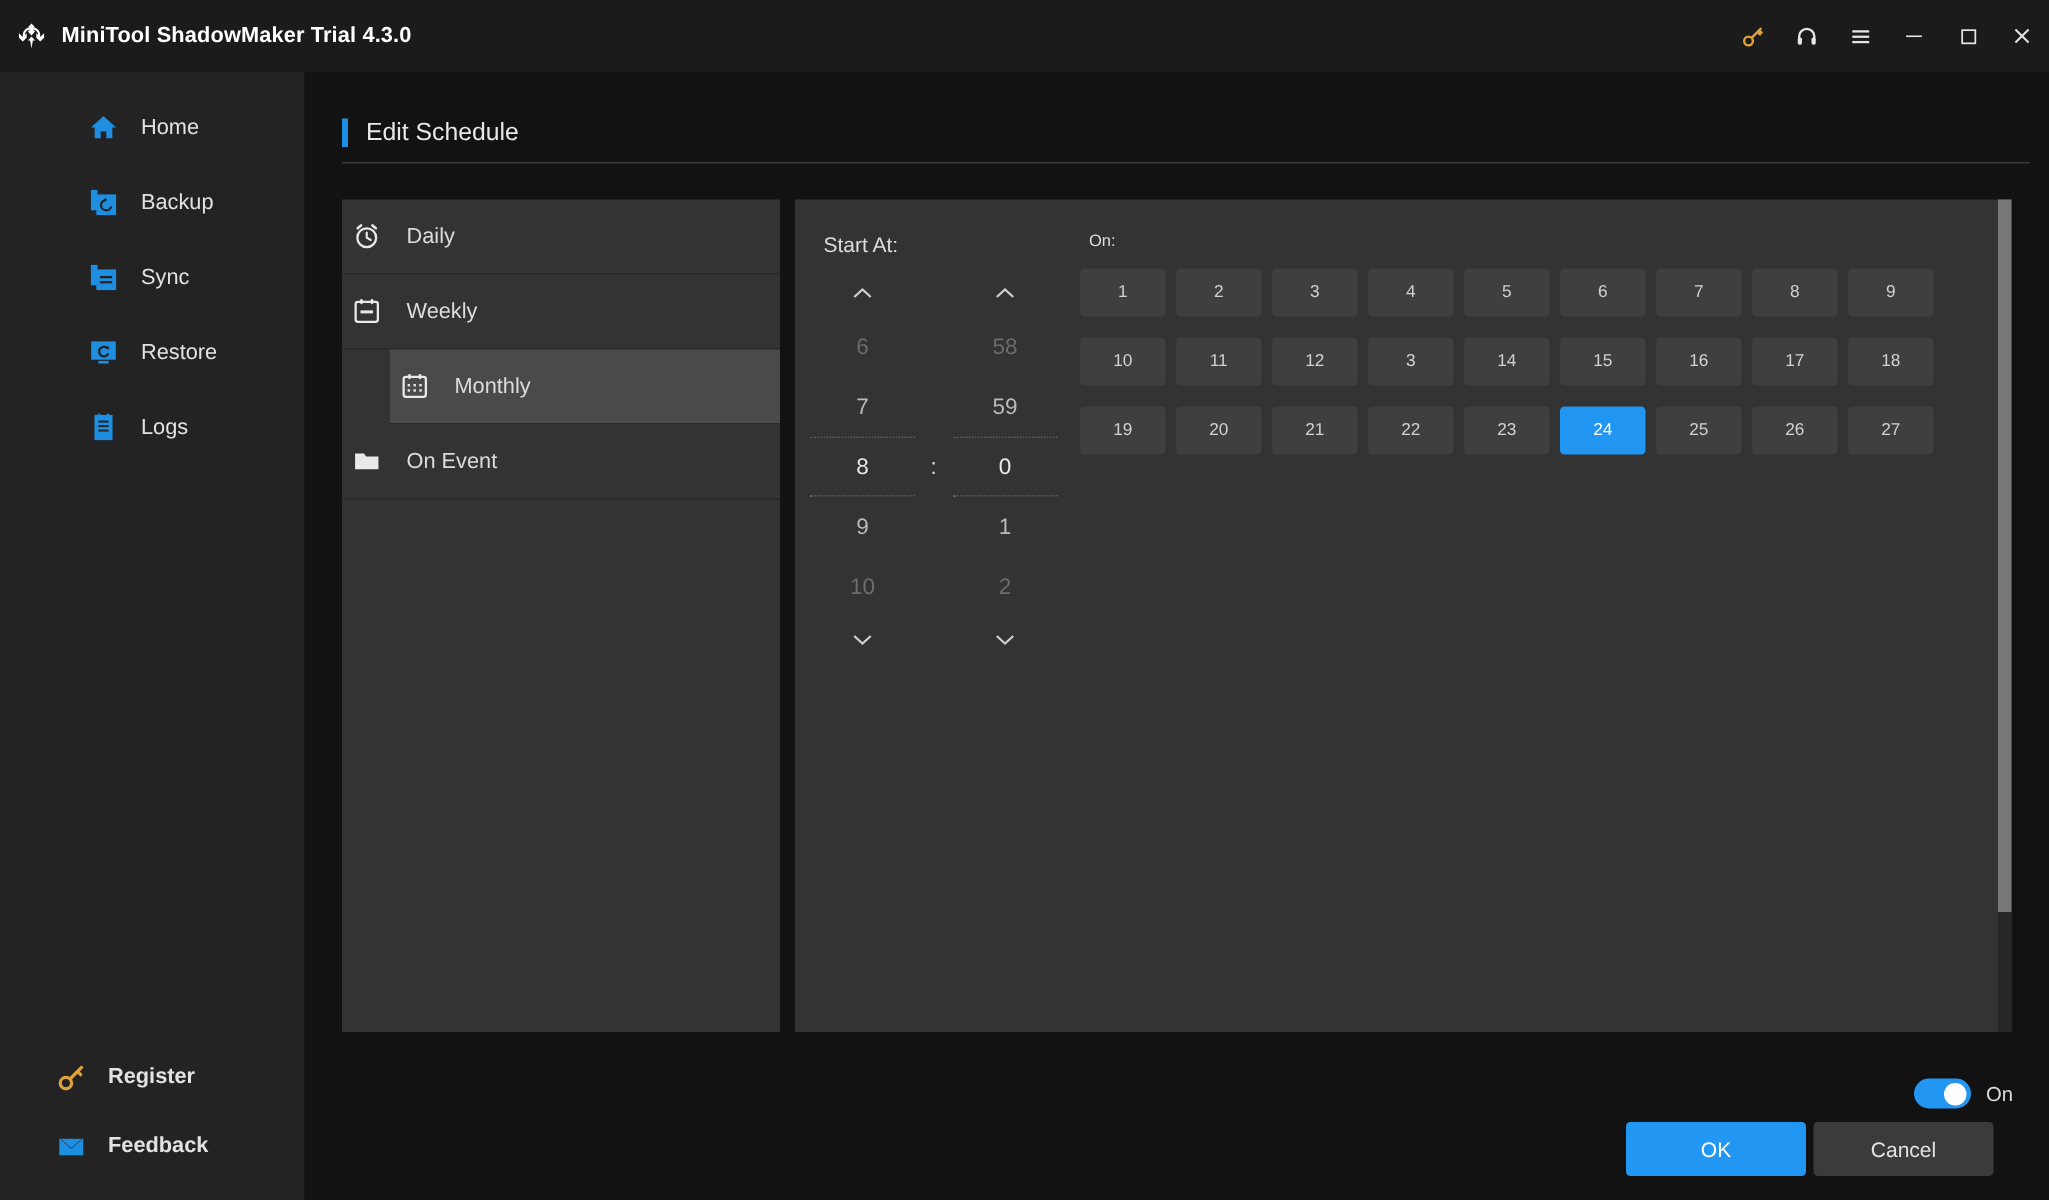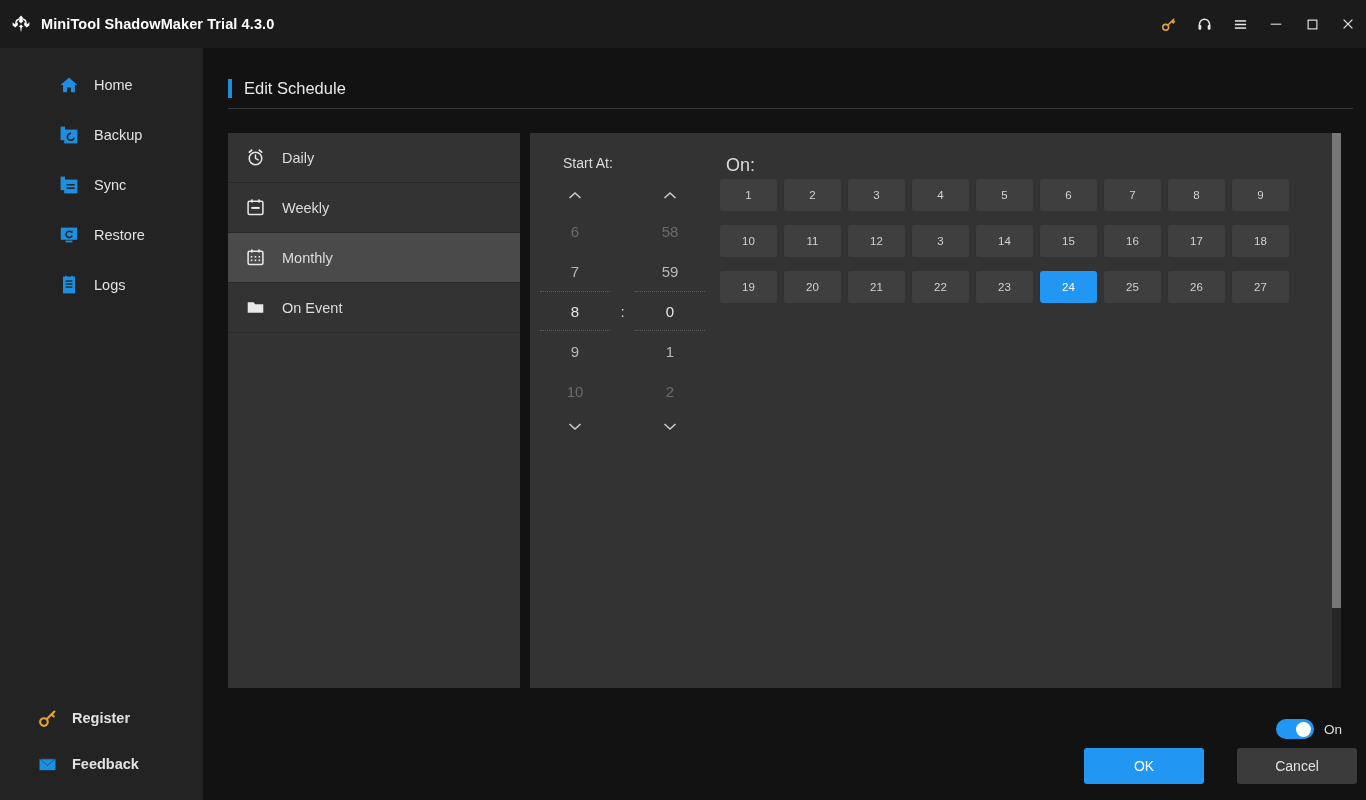--- a/index.html
+++ b/index.html
@@ -72,38 +72,38 @@
     position: absolute; top: 60px; left: 25px; width: 1125px; height: 1px;
     background: #3a3a3a;
   }
 
   
   .list-panel {
     position: absolute; top: 85px; left: 25px; width: 292px; height: 555px;
     background: #333333;
   }
   .list-row {
-    height: 50px; display: flex; align-items: center; padding-left: 16px;
+    height: 50px; display: flex; align-items: center; padding-left: 5px;
     border-bottom: 1px solid #292929;
   }
   .list-row .ico {
     width: 22px; height: 22px; margin-right: 16px; color: #e9e9e9;
     display: flex; align-items: center; justify-content: center;
   }
   .list-row .lbl { font-size: 14.5px; color: #dcdcdc; }
-  .list-row.sel { background: #4a4a4a; }
+  .list-row.sel { background: #4a4a4a; margin-left: 32px; }
 
   
   .detail-panel {
     position: absolute; top: 85px; left: 327px; width: 811px; height: 555px;
     background: #333333; overflow: hidden;
   }
 
-  .lbl-startat { position: absolute; top: 22px; left: 33px; font-size: 14px; color: #dcdcdc; text-align: center; }
-  .lbl-on { position: absolute; top: 22px; left: 196px; font-size: 18px; color: #dcdcdc; }
+  .lbl-startat { position: absolute; top: 22px; left: 19px; font-size: 14px; color: #dcdcdc; text-align: center; }
+  .lbl-on { position: absolute; top: 22px; left: 196px; font-size: 11px; color: #dcdcdc; }
 
   
   .spinner { position: absolute; top: 48px; left: 10px; width: 165px; }
   .spin-arrows { display: flex; }
   .arrow-cell {
     width: 70px; height: 30px; display: flex; align-items: center; justify-content: center;
     color: #cfcfcf;
   }
   .arrow-cell.gap { width: 25px; }
   .spin-body { position: relative; display: flex; }
@@ -153,21 +153,21 @@
   .toggle {
     width: 38px; height: 20px; border-radius: 10px; background: #2196f3;
     position: relative; margin-right: 10px;
   }
   .toggle .knob {
     position: absolute; top: 2.5px; right: 3px; width: 15px; height: 15px;
     border-radius: 50%; background: #ffffff;
   }
   .toggle-lbl { font-size: 13.5px; color: #dcdcdc; }
 
-  .footer-btns { position: absolute; top: 700px; left: 881px; display: flex; gap: 28px; }
+  .footer-btns { position: absolute; top: 700px; left: 881px; display: flex; }
   .btn {
     width: 120px; height: 36px; border-radius: 3px;
     display: flex; align-items: center; justify-content: center;
     font-size: 14px; border: none;
   }
   .btn-ok { background: #2196f3; color: #ffffff; margin-right: 5px; }
   .btn-cancel { background: #3b3b3b; color: #e2e2e2; }
 </style>
 </head>
 <body>

